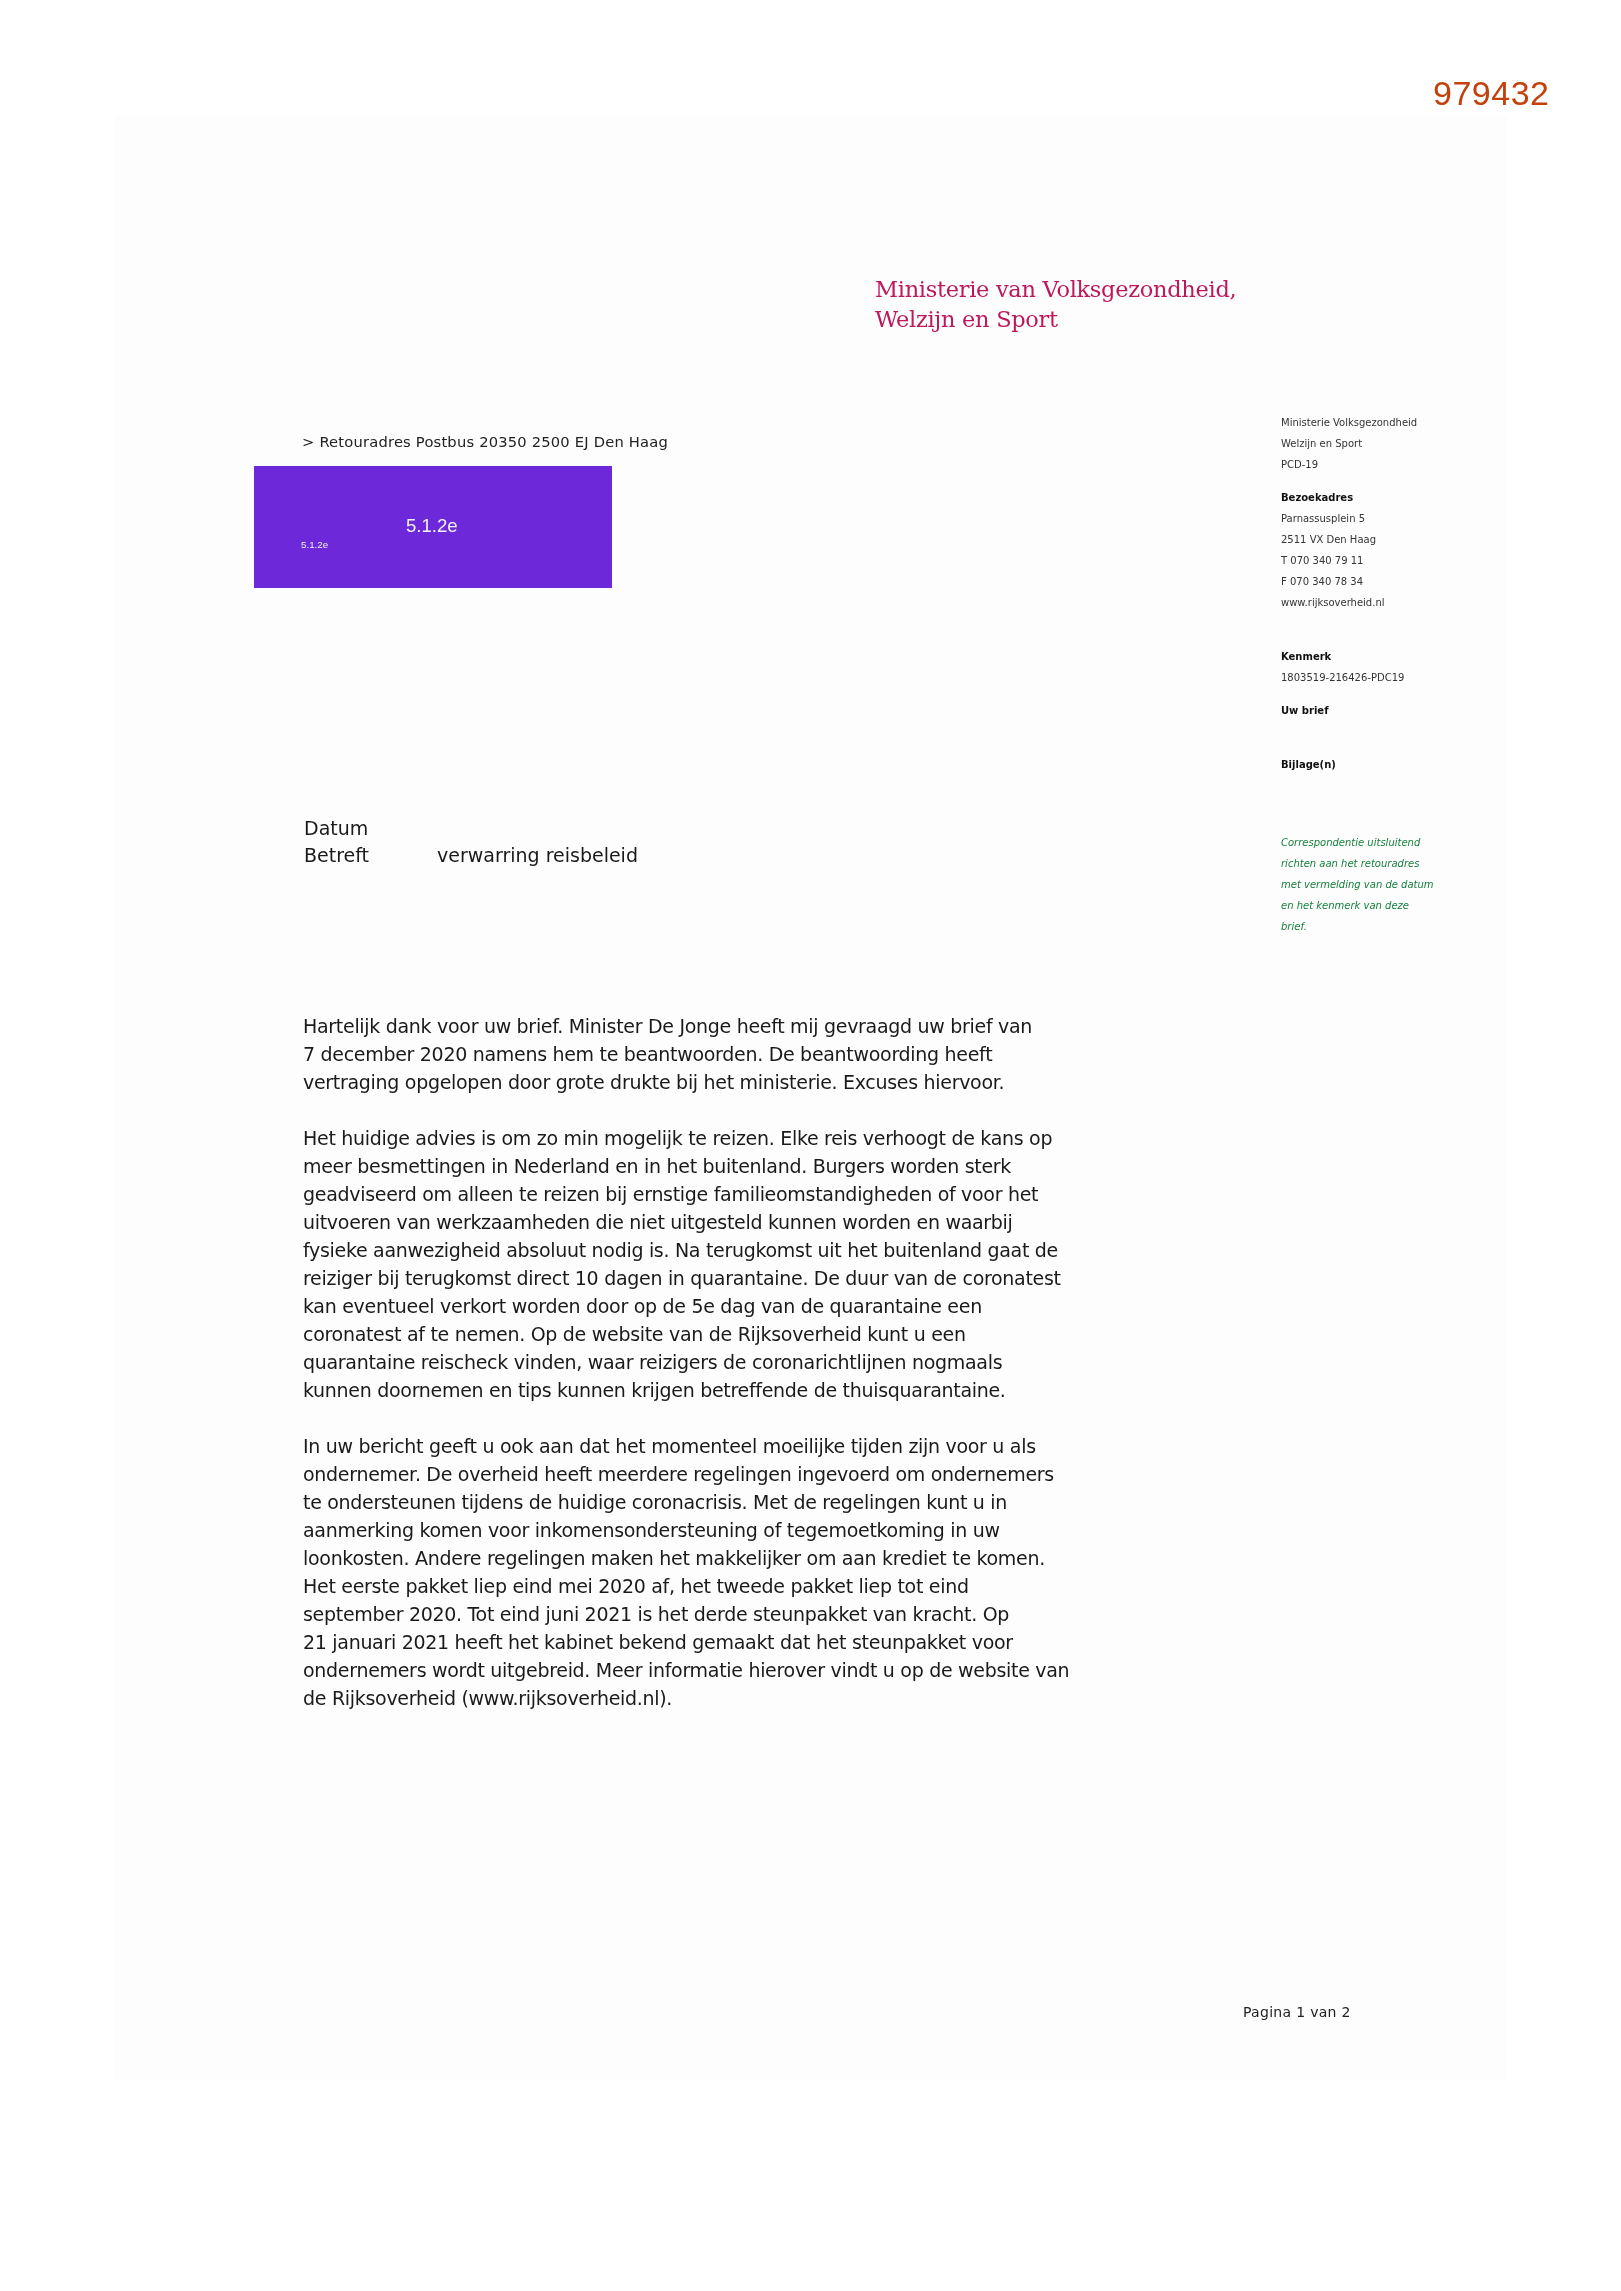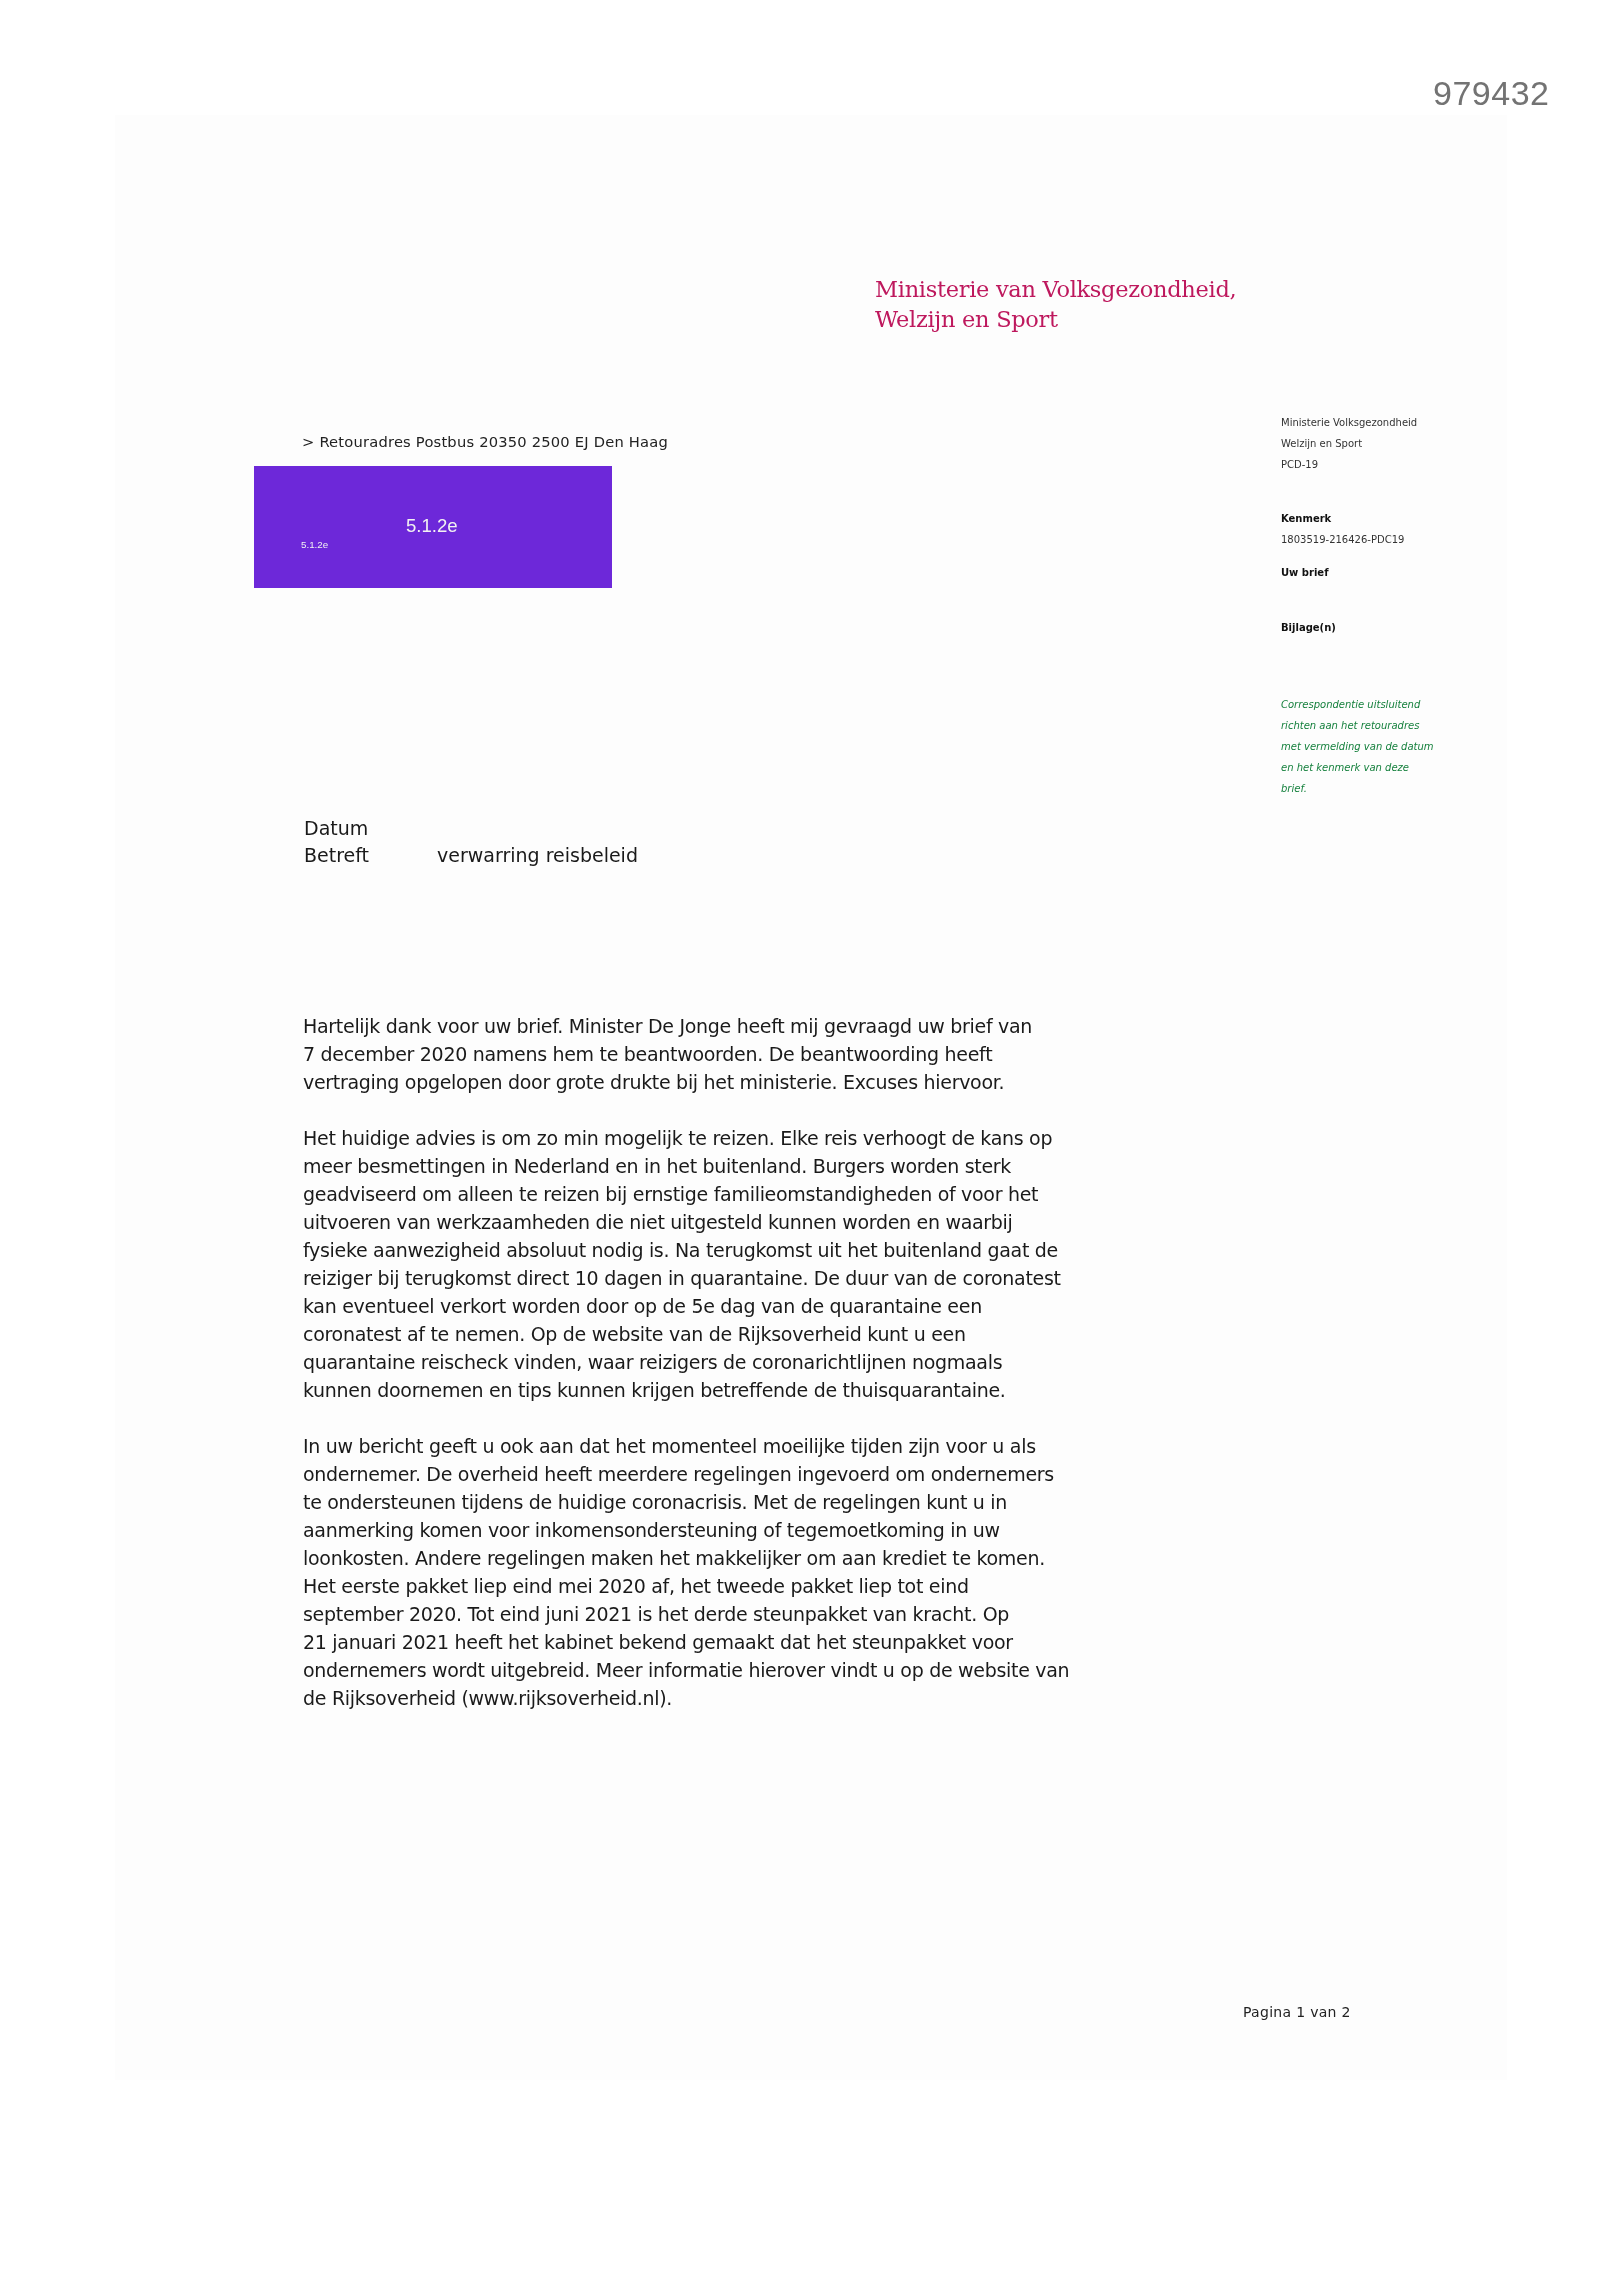--- a/index.html
+++ b/index.html
@@ -7,21 +7,21 @@
       width: 1621px; height: 2292px; position: relative; overflow: hidden;
       background: #ffffff; color: #1a1a1a;
       font-family: "DejaVu Sans", sans-serif;
     }
     .page-sheet {
       position: absolute; left: 115px; top: 115px; width: 1392px; height: 1965px;
       background: #fdfdfd;
     }
     .doc-number {
       position: absolute; left: 1433px; top: 74px;
-      font-family: "Liberation Sans", sans-serif; font-size: 34px; color: #737373;
+      font-family: "Liberation Sans", sans-serif; font-size: 34px; color: #c2410c;
       letter-spacing: 0.5px;
     }
     .logo-text {
       position: absolute; left: 875px; top: 274px;
       font-family: "DejaVu Serif", serif; font-size: 22.5px; line-height: 30px; color: #be185d;
       letter-spacing: -0.3px;
     }
     .return-address {
       position: absolute; left: 302px; top: 433px;
       font-size: 14.7px; color: #222; letter-spacing: 0.2px;
@@ -76,20 +76,28 @@
   <span class="big">5.1.2e</span>
   <span class="small">5.1.2e</span>
 </div>
 
 <div class="sidebar">
   <div class="block">
     <div>Ministerie Volksgezondheid</div>
     <div>Welzijn en Sport</div>
     <div>PCD-19</div>
   </div>
+  <div class="block">
+    <div class="label">Bezoekadres</div>
+    <div>Parnassusplein 5</div>
+    <div>2511 VX  Den Haag</div>
+    <div>T  070 340 79 11</div>
+    <div>F  070 340 78 34</div>
+    <div>www.rijksoverheid.nl</div>
+  </div>
   <div class="gap"></div>
   <div class="block">
     <div class="label">Kenmerk</div>
     <div>1803519-216426-PDC19</div>
   </div>
   <div class="block">
     <div class="label">Uw brief</div>
   </div>
   <div class="gap"></div>
   <div class="block">

